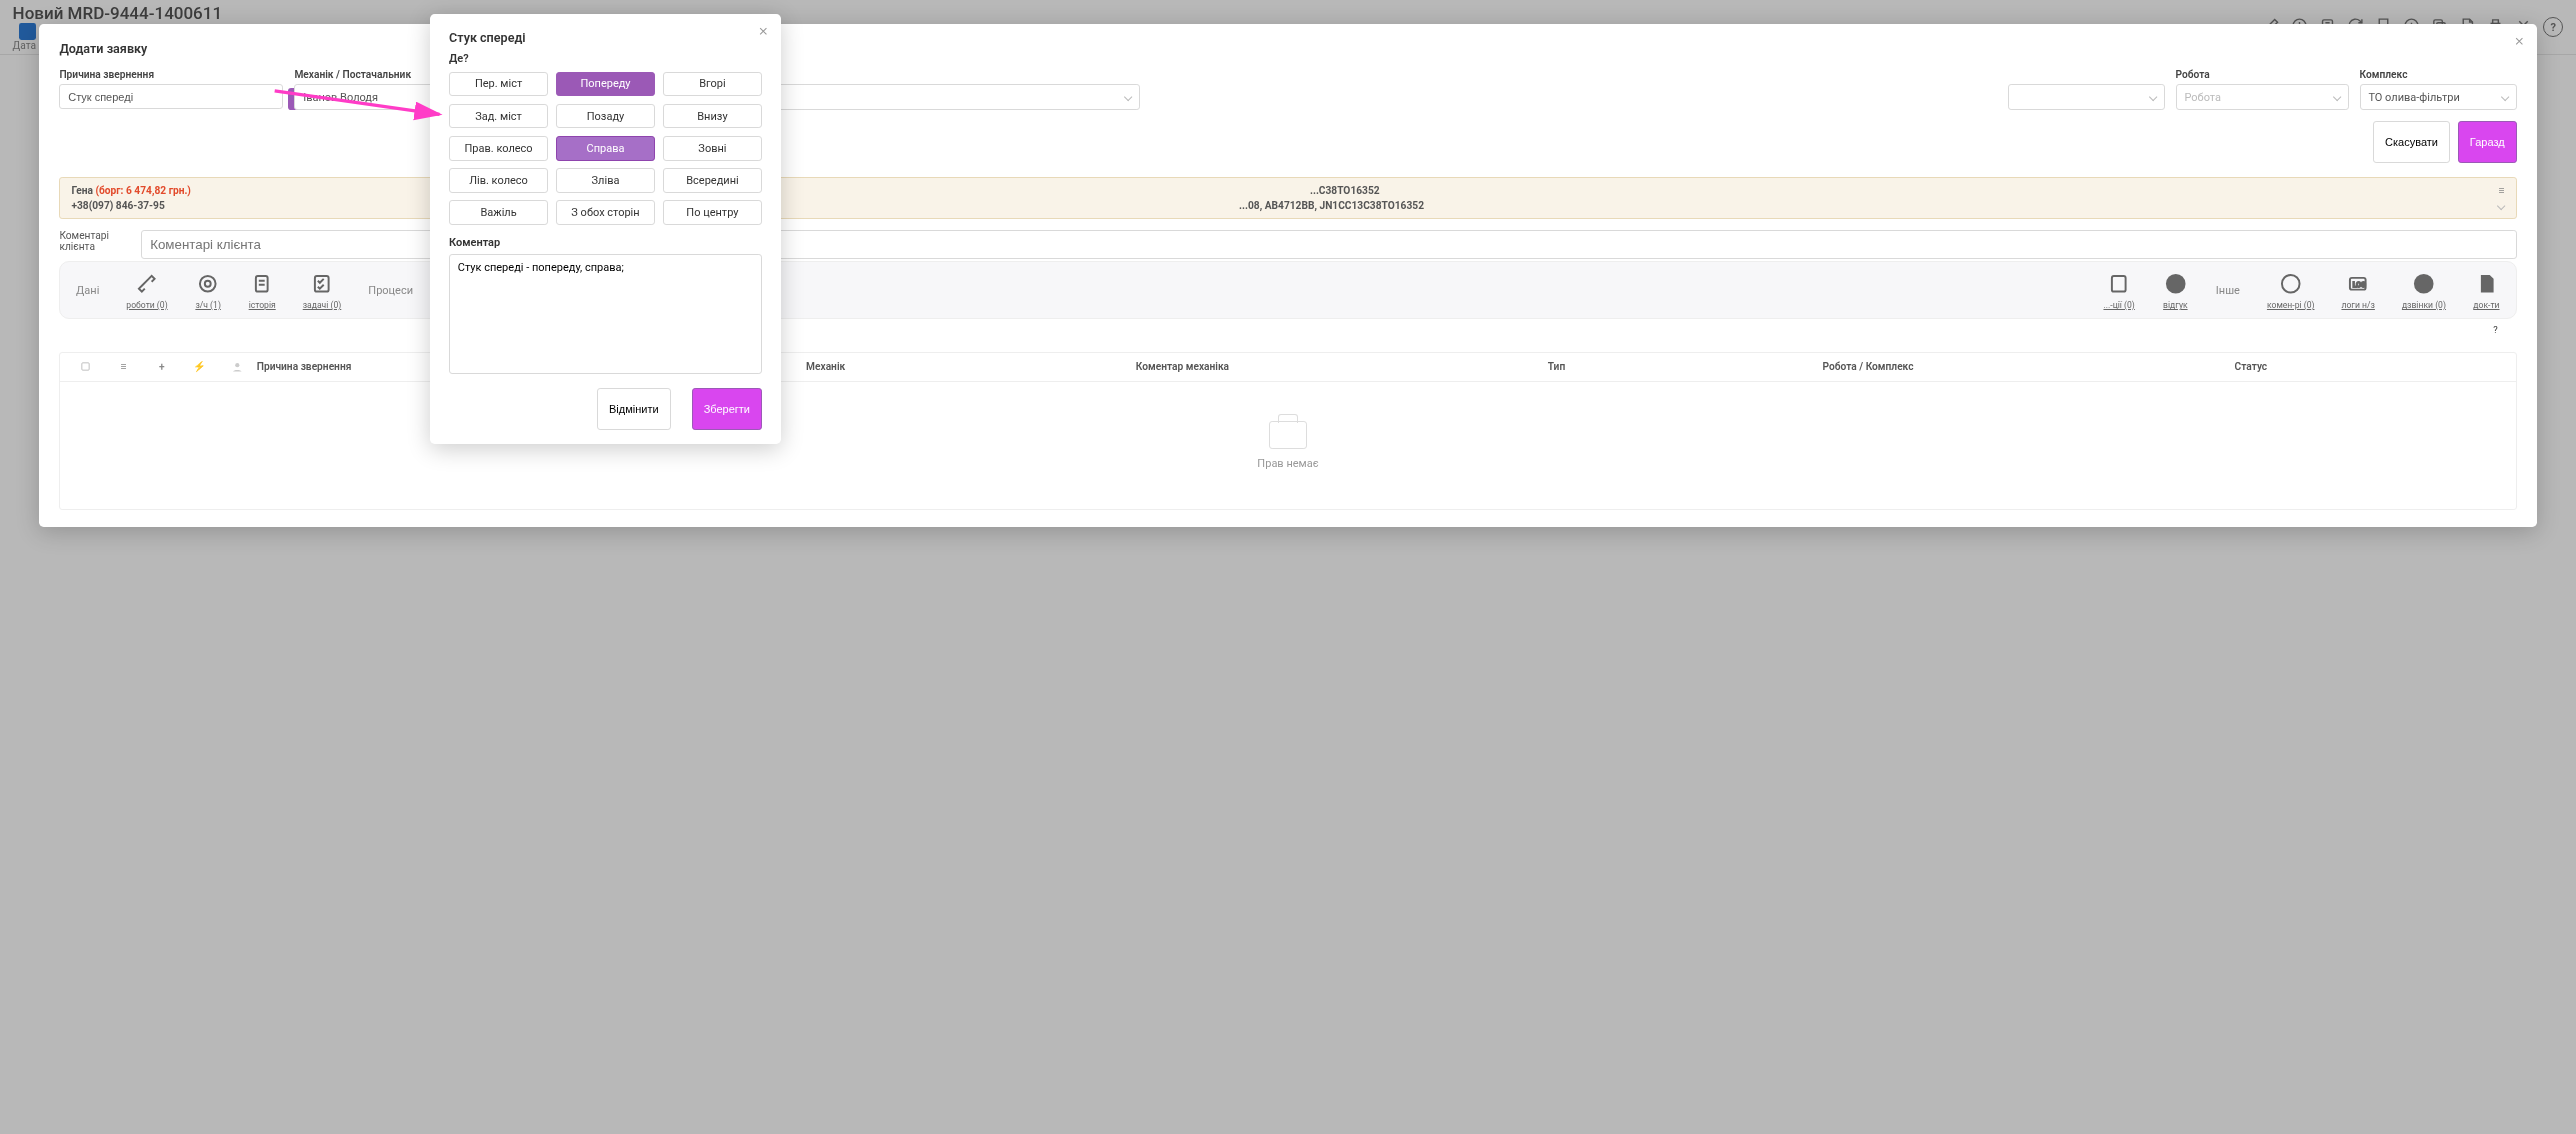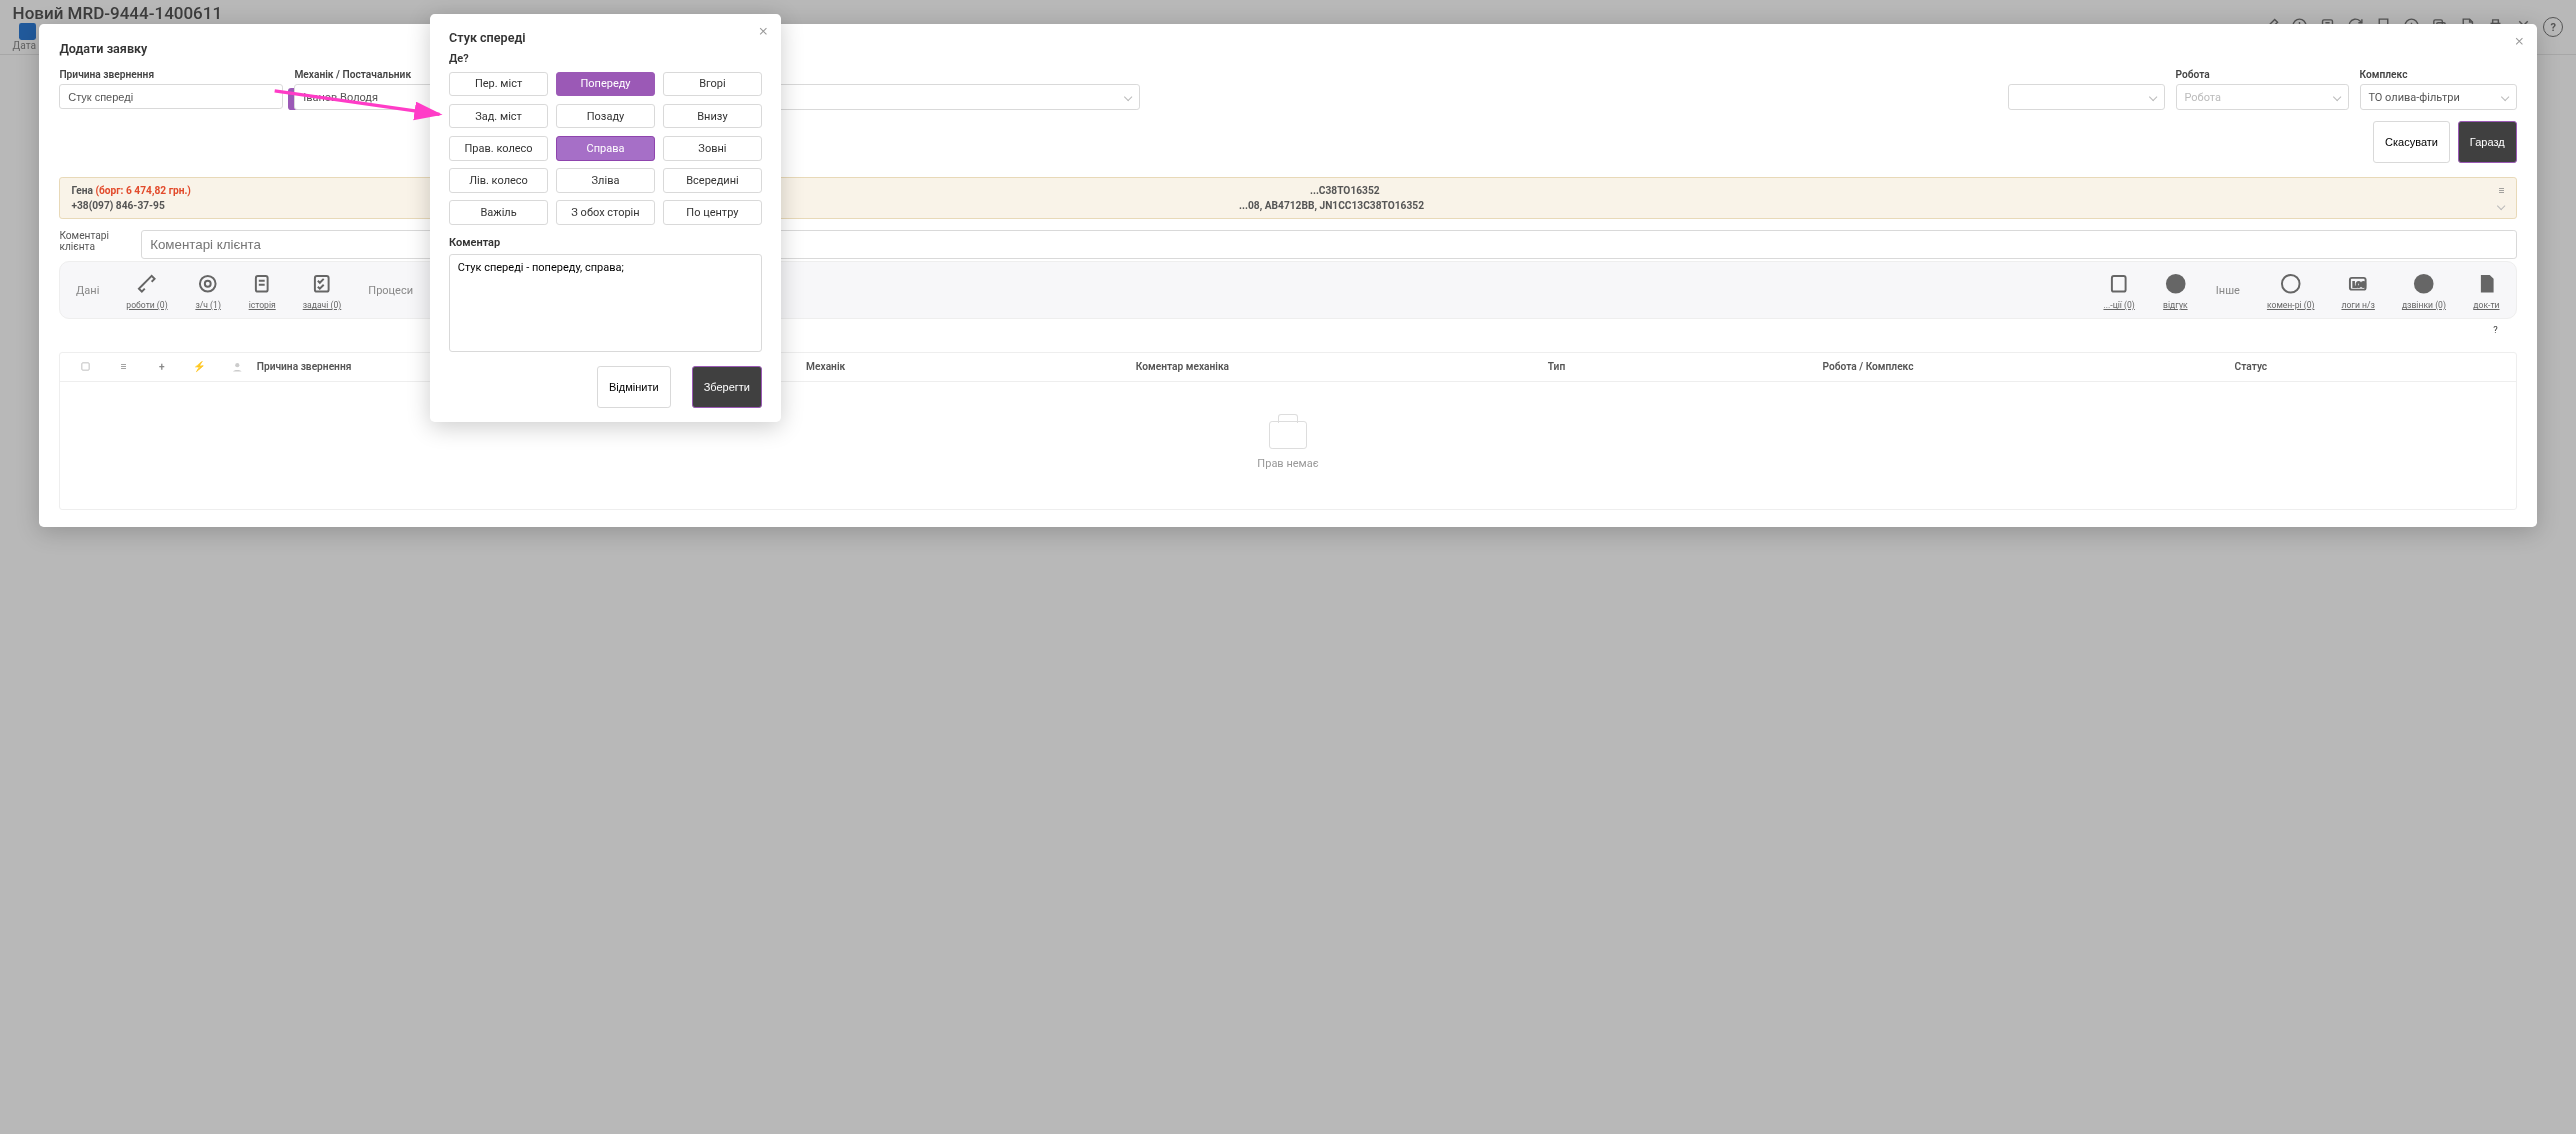--- a/index.html
+++ b/index.html
@@ -23,24 +23,24 @@
 .modal.front { left: 430px; top: 14px; width: 351px; padding: 15.7px 19px 14px; z-index: 30; }
 .modal h2 { font-size: 12.6px; font-weight: 600; margin-bottom: 7.8px; }
 .modal .close { position: absolute; top: 11px; right: 11px; color: #999; cursor: pointer; }
 .modal .close svg { width: 12.6px; height: 12.6px; }
 .modal .q { font-size: 11px; font-weight: 600; margin-bottom: 6.3px; }
 .grid3 { display: grid; grid-template-columns: repeat(3,1fr); gap: 7.8px; margin-bottom: 11px; }
 .opt { border: 0.8px solid #d9d9d9; border-radius: 3.1px; padding: 4.7px 0; text-align: center; cursor: pointer; font-size: 11px; background: #fff; }
 .opt.sel { background: #9b59b6; color: #fff; border-color: #9b59b6; }
 .opt.sel2 { background: #a66fc7; color: #fff; border: 1.6px solid #8e44ad; }
 .modal label.fl { font-size: 11px; font-weight: 600; display: block; margin-bottom: 4.7px; }
-.modal textarea { width: 100%; height: 98px; border: 0.8px solid #d9d9d9; border-radius: 3.1px; padding: 6.3px 7.8px; resize: none; font-family: inherit; font-size: 11px; }
+.modal textarea { width: 100%; height: 120px; border: 0.8px solid #d9d9d9; border-radius: 3.1px; padding: 6.3px 7.8px; resize: none; font-family: inherit; font-size: 11px; }
 .modal .actions { display: flex; justify-content: flex-end; gap: 21px; margin-top: 11px; }
 .btn { border: 0.8px solid #d9d9d9; background: #fff; border-radius: 3.1px; padding: 14px 11px; cursor: pointer; font-size: 11px; }
-.btn.primary { background: #404040; color: #fff; border-color: #9b59b6; }
+.btn.primary { background: #d946ef; color: #fff; border-color: #9b59b6; }
 
 
 .modal.back { left: 39px; top: 24px; right: 39px; max-height: calc(100vh - 28px); padding: 17px 20.4px; z-index: 10; overflow: hidden; }
 .modal.back .row1 { display: grid; grid-template-columns: 224px 1fr 1fr 157px 173px 157px; gap: 11px; margin-top: 12.6px; }
 .modal.back .lbl { font-size: 10.2px; font-weight: 600; color: #444; margin-bottom: 4.7px; display: block; }
 .modal.back .field { position: relative; }
 .modal.back input.sel, .modal.back .selbox { width: 100%; border: 0.8px solid #d9d9d9; border-radius: 3.1px; padding: 5.5px 7.8px; background: #fff; font-size: 11px; color: #555; }
 .modal.back .selbox { display: flex; justify-content: space-between; align-items: center; cursor: pointer; }
 .modal.back .editbtn { position: absolute; right: -28px; top: 19px; width: 23.5px; height: 22px; background: #9b59b6; border-radius: 3.1px; display: flex; align-items: center; justify-content: center; color: #fff; }
 .modal.back .footer-actions { display: flex; justify-content: flex-end; gap: 7.8px; margin-top: 11px; }

